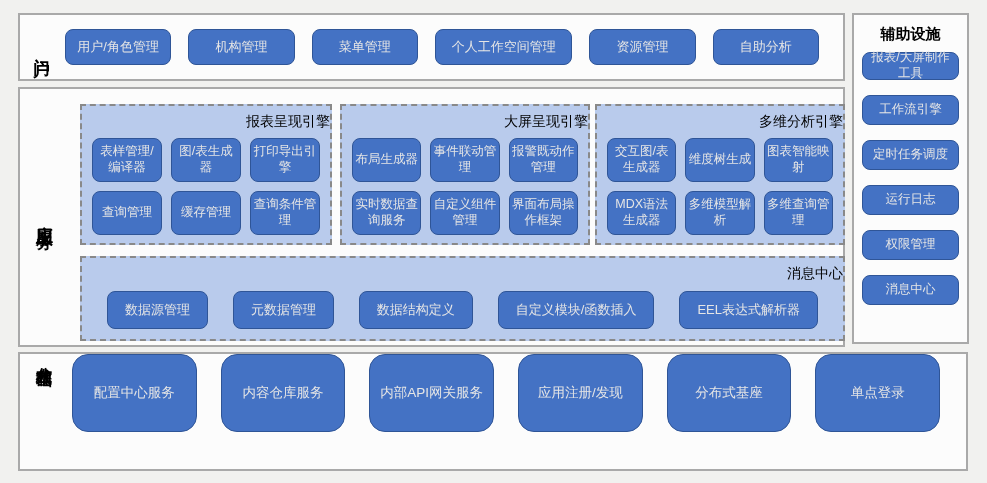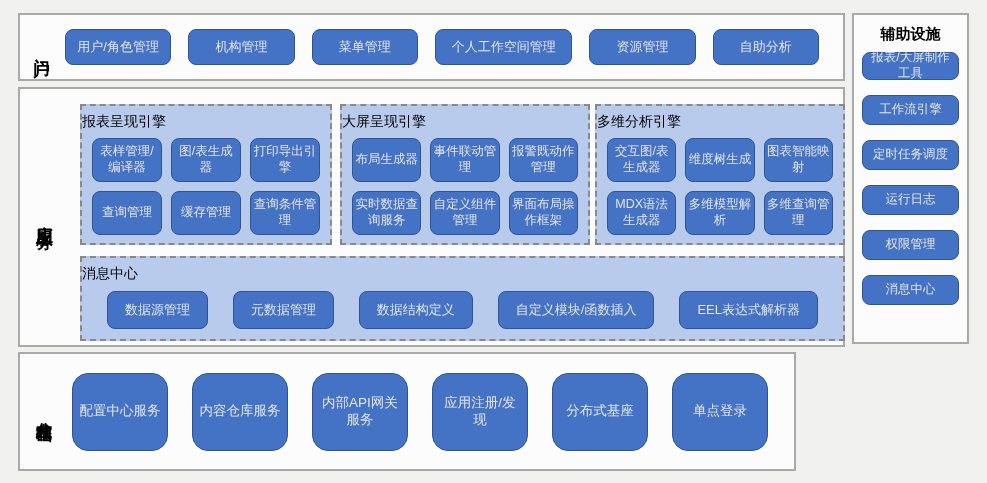--- a/index.html
+++ b/index.html
@@ -32,28 +32,28 @@
   
   #appsec{left:18px;top:87px;width:827px;height:260px;}
   #appsec .vlabel{position:absolute;left:16px;top:50%;transform:translateY(-50%);}
   .panel{
     position:absolute;background:#b9cbec;border:2px dashed #898989;
     box-sizing:border-box;
   }
   #eng1{left:60px;top:15px;width:252px;height:141px;}
   #eng2{left:320px;top:15px;width:250px;height:141px;}
   #eng3{left:575px;top:15px;width:250px;height:141px;}
-  .panel-title{text-align:left;font-size:14px;margin-top:7px;}
+  .panel-title{text-align:right;font-size:14px;margin-top:7px;}
   .eng-grid{display:grid;grid-template-columns:repeat(3,1fr);gap:9px;padding:7px 10px 0 10px;}
   .eng-grid .btn{height:44px;font-size:12.5px;padding:0 2px;}
   #config{left:60px;top:167px;width:765px;height:85px;}
   .config-btns{display:flex;justify-content:space-evenly;align-items:center;margin-top:8px;}
   .config-btns .btn{height:38px;font-size:13px;padding:0 17px;}
   
-  #distsec{left:18px;top:352px;width:778px;height:119px;display:flex;align-items:center;}
+  #distsec{left:18px;top:352px;width:950px;height:119px;display:flex;align-items:flex-start;}
   #distsec .vlabel{margin:0 12px 0 16px;font-size:16px;letter-spacing:1px;}
   .dist-btns{flex:1;display:flex;align-items:center;gap:24px;padding:0 26px 0 8px;}
   .dist-btns .btn{height:78px;border-radius:16px;font-size:13.5px;flex:1;padding:0 6px;}
   
   #auxsec{left:852px;top:13px;width:117px;height:331px;display:flex;flex-direction:column;align-items:center;}
   .aux-title{font-weight:bold;font-size:15px;margin:10px 0 8px;}
   .aux-btns{display:flex;flex-direction:column;gap:15px;align-items:center;width:100%;}
   .aux-btns .btn{width:97px;height:30px;font-size:12.5px;padding:0 3px;}
   .aux-btns .btn.tall{height:28px;}
 </style>

